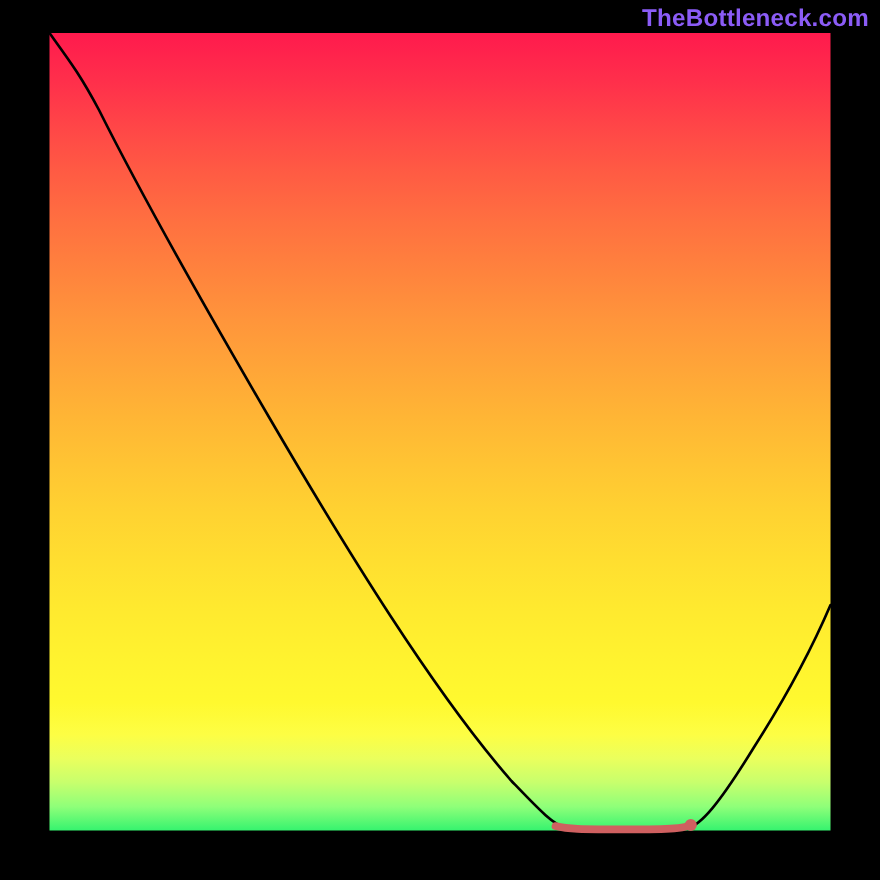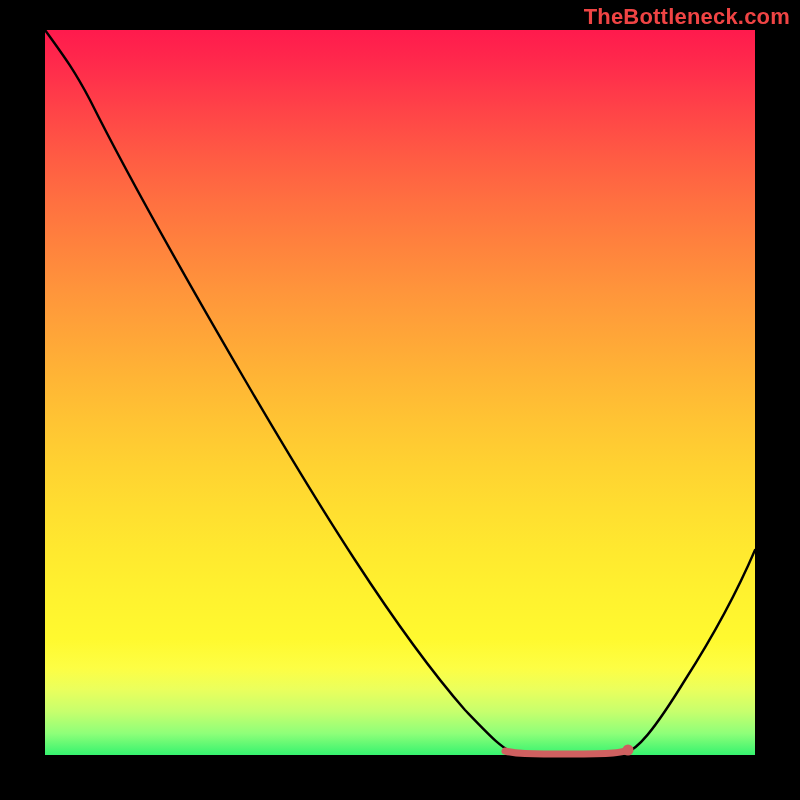--- a/index.html
+++ b/index.html
@@ -14,21 +14,21 @@
   .frame {
     position: relative;
     width: 800px;
     height: 800px;
     background: #000;
   }
   .watermark {
     position: absolute;
     top: 4px;
     right: 10px;
-    color: #ef4444;
+    color: #8b5cf6;
     font-size: 22px;
     font-weight: 600;
     letter-spacing: 0.2px;
     z-index: 5;
     text-align: center;
   }
   .plot-area {
     position: absolute;
     left: 45px;
     top: 30px;

